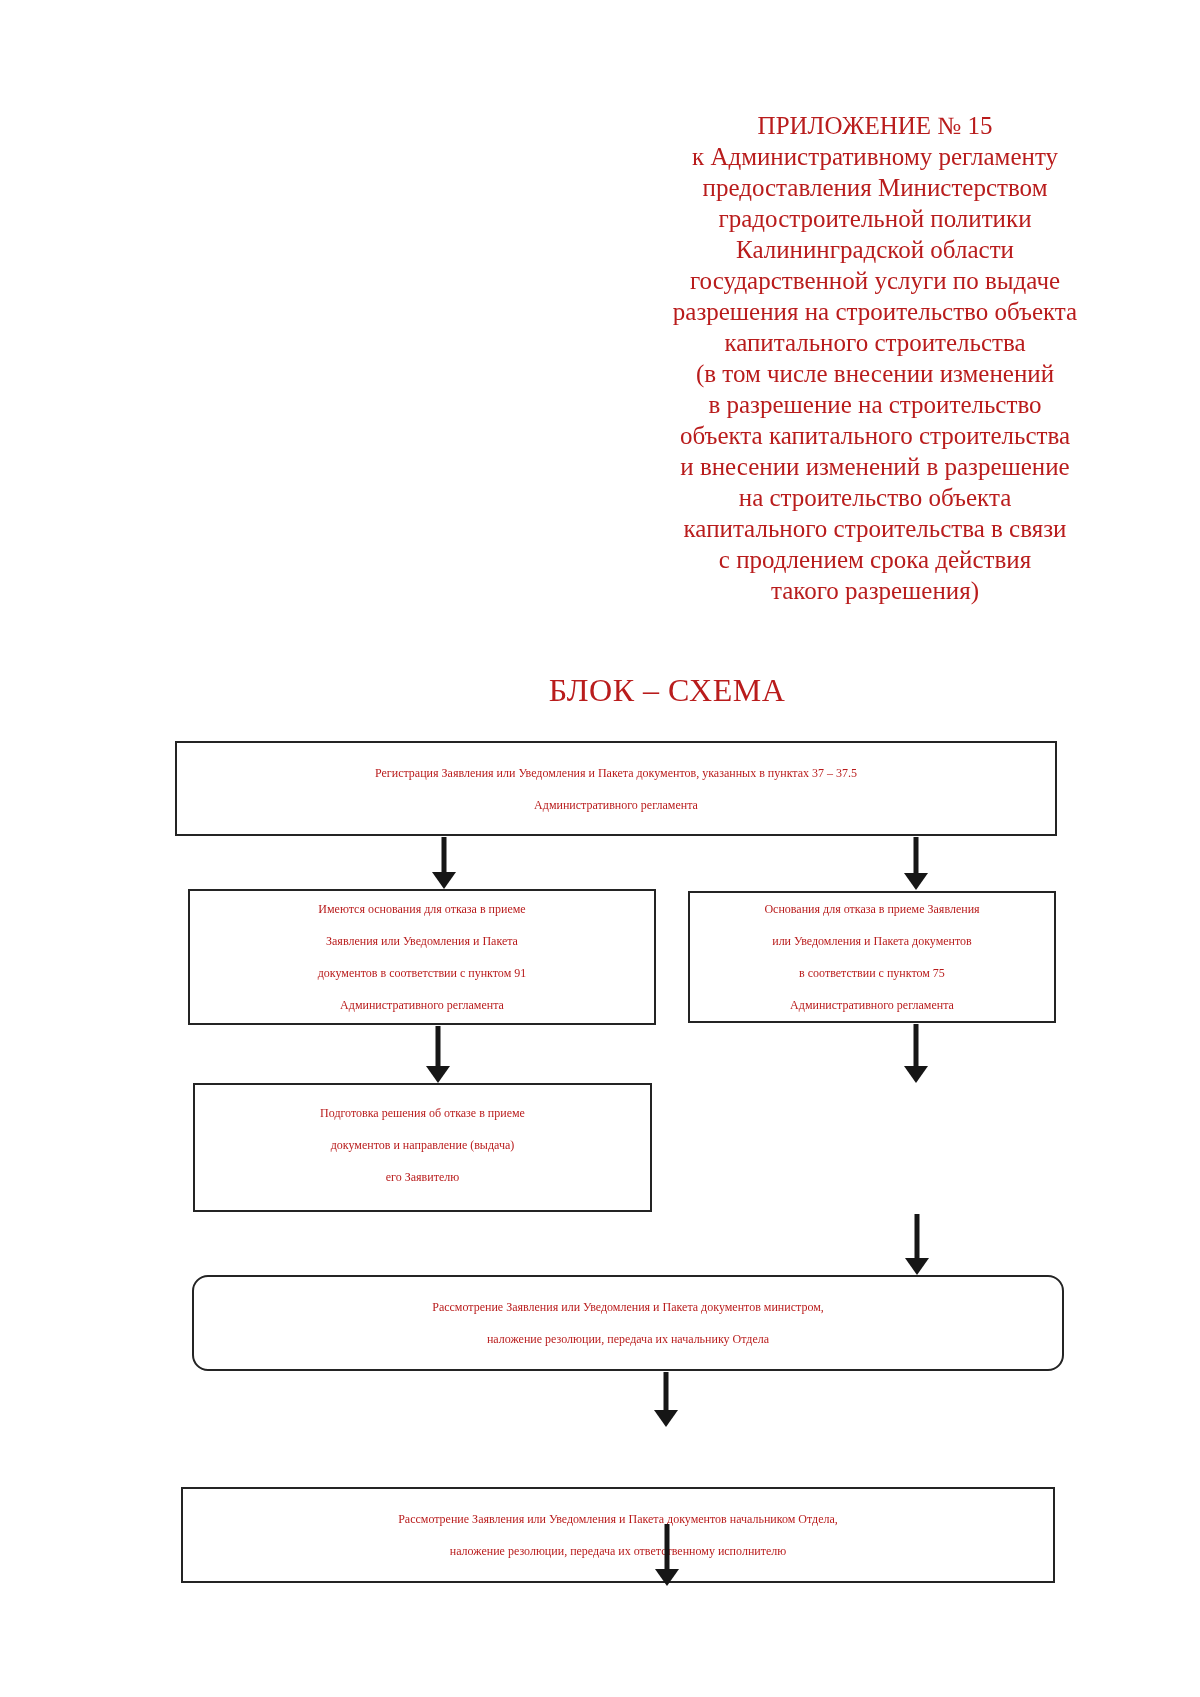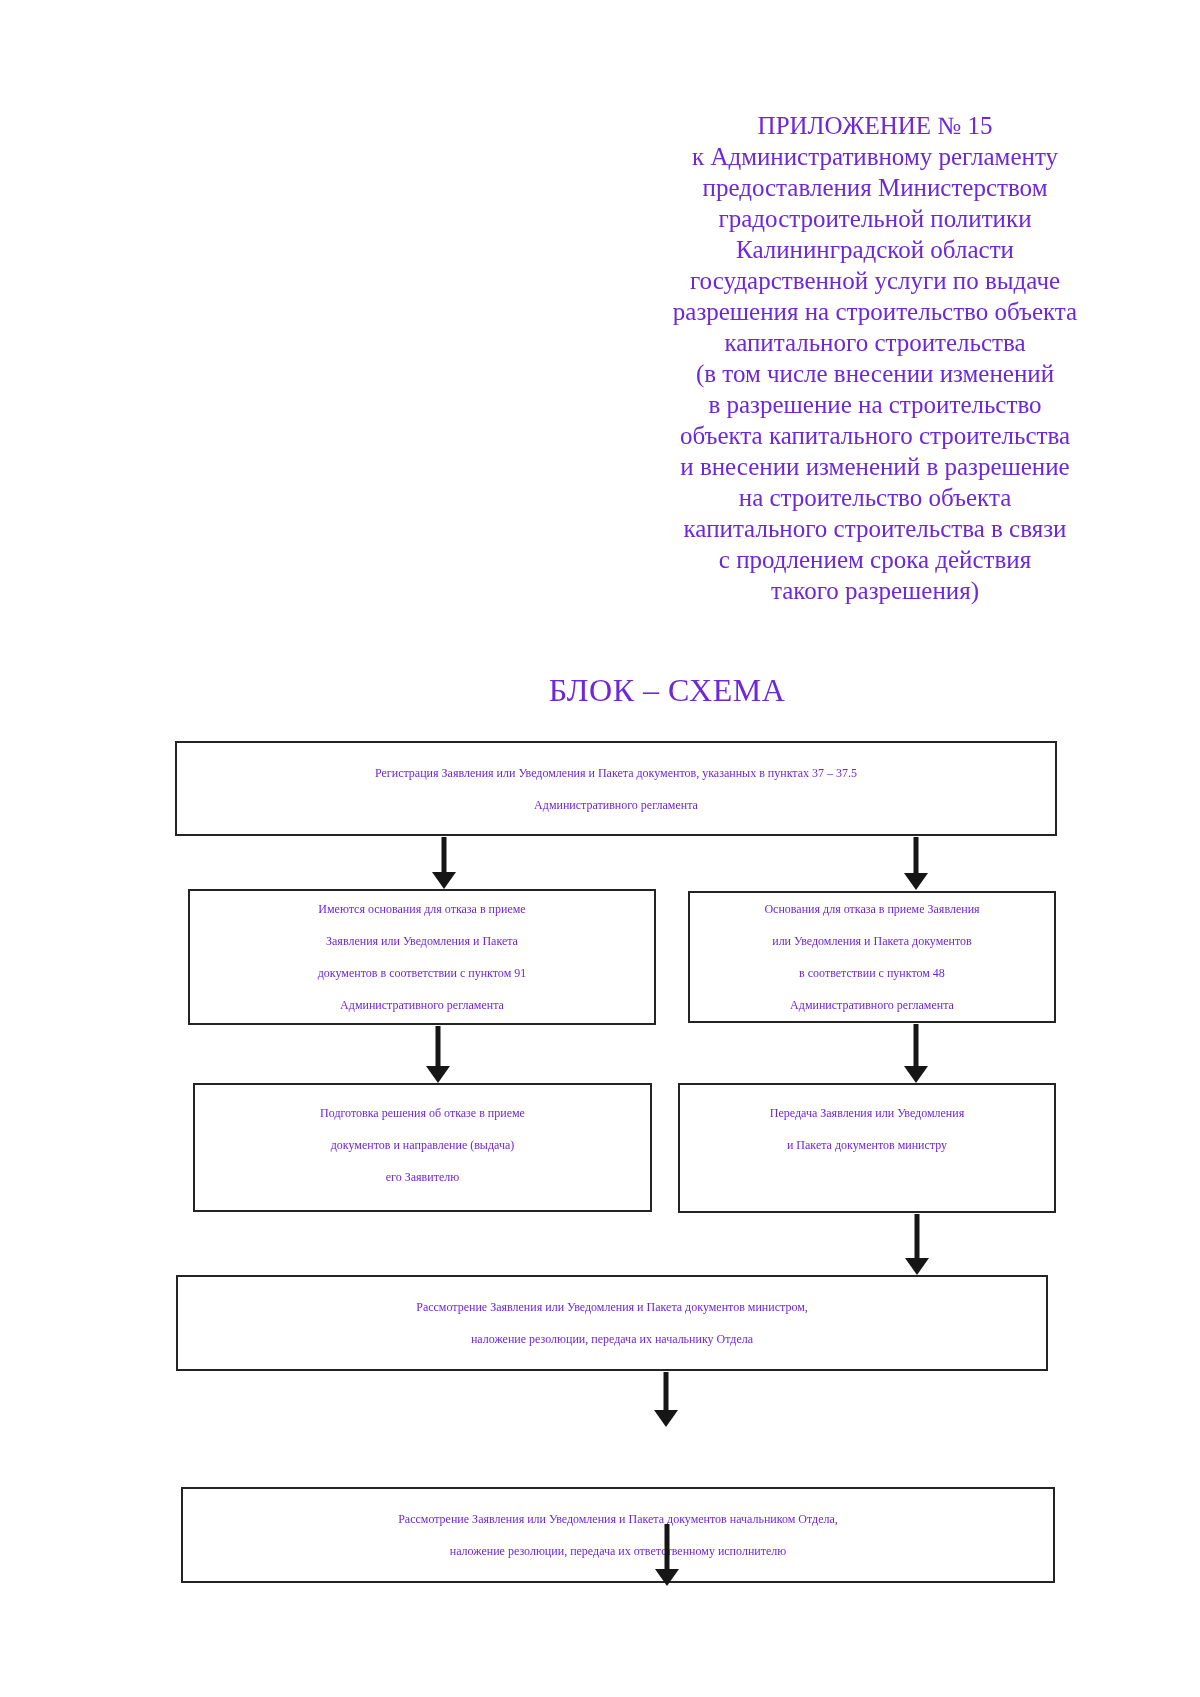--- a/index.html
+++ b/index.html
@@ -1,21 +1,21 @@
 <!DOCTYPE html>
 <html lang="ru"><head>
 <meta charset="utf-8">
 <style>
   html,body{margin:0;padding:0;background:#ffffff;}
   .page{
     position:relative;
     width:1192px;
     height:1697px;
     background:#ffffff;
-    color:#6d28d9;
+    color:#b91c1c;
     font-family:"Liberation Serif","DejaVu Serif",serif;
     overflow:hidden;
   }
   .appendix-header{
     position:absolute;
     left:625px;
     top:110px;
     width:500px;
     text-align:center;
     font-size:25px;
@@ -110,44 +110,42 @@
     <div class="stem"></div>
     <div class="head"></div>
   </div>
 
   <div class="fbox" style="left:188px;top:889px;width:468px;height:136px;">Имеются основания для отказа в приеме
 Заявления или Уведомления и Пакета
 документов в соответствии с пунктом 91
 Административного регламента</div>
   <div class="fbox" style="left:688px;top:891px;width:368px;height:132px;">Основания для отказа в приеме Заявления
 или Уведомления и Пакета документов
-в соответствии с пунктом 48
+в соответствии с пунктом 75
 Административного регламента</div>
 
   <div class="arrow" style="left:425px;top:1026px;height:57px;">
     <div class="stem"></div>
     <div class="head"></div>
   </div>
   <div class="arrow" style="left:903px;top:1024px;height:59px;">
     <div class="stem"></div>
     <div class="head"></div>
   </div>
 
   <div class="fbox align-top" style="left:193px;top:1083px;width:459px;height:129px;">Подготовка решения об отказе в приеме
 документов и направление (выдача)
 его Заявителю</div>
-  <div class="fbox align-top" style="left:678px;top:1083px;width:378px;height:130px;">Передача Заявления или Уведомления
-и Пакета документов министру</div>
 
   <div class="arrow" style="left:904px;top:1214px;height:61px;">
     <div class="stem"></div>
     <div class="head"></div>
   </div>
 
-  <div class="fbox" style="left:176px;top:1275px;width:872px;height:96px;">Рассмотрение Заявления или Уведомления и Пакета документов министром,
+  <div class="fbox" style="left:192px;top:1275px;width:872px;height:96px;border-radius:16px;">Рассмотрение Заявления или Уведомления и Пакета документов министром,
 наложение резолюции, передача их начальнику Отдела</div>
 
   <div class="arrow" style="left:653px;top:1372px;height:55px;">
     <div class="stem"></div>
     <div class="head"></div>
   </div>
 
   <div class="fbox" style="left:181px;top:1487px;width:874px;height:96px;">Рассмотрение Заявления или Уведомления и Пакета документов начальником Отдела,
 наложение резолюции, передача их ответственному исполнителю</div>
 

